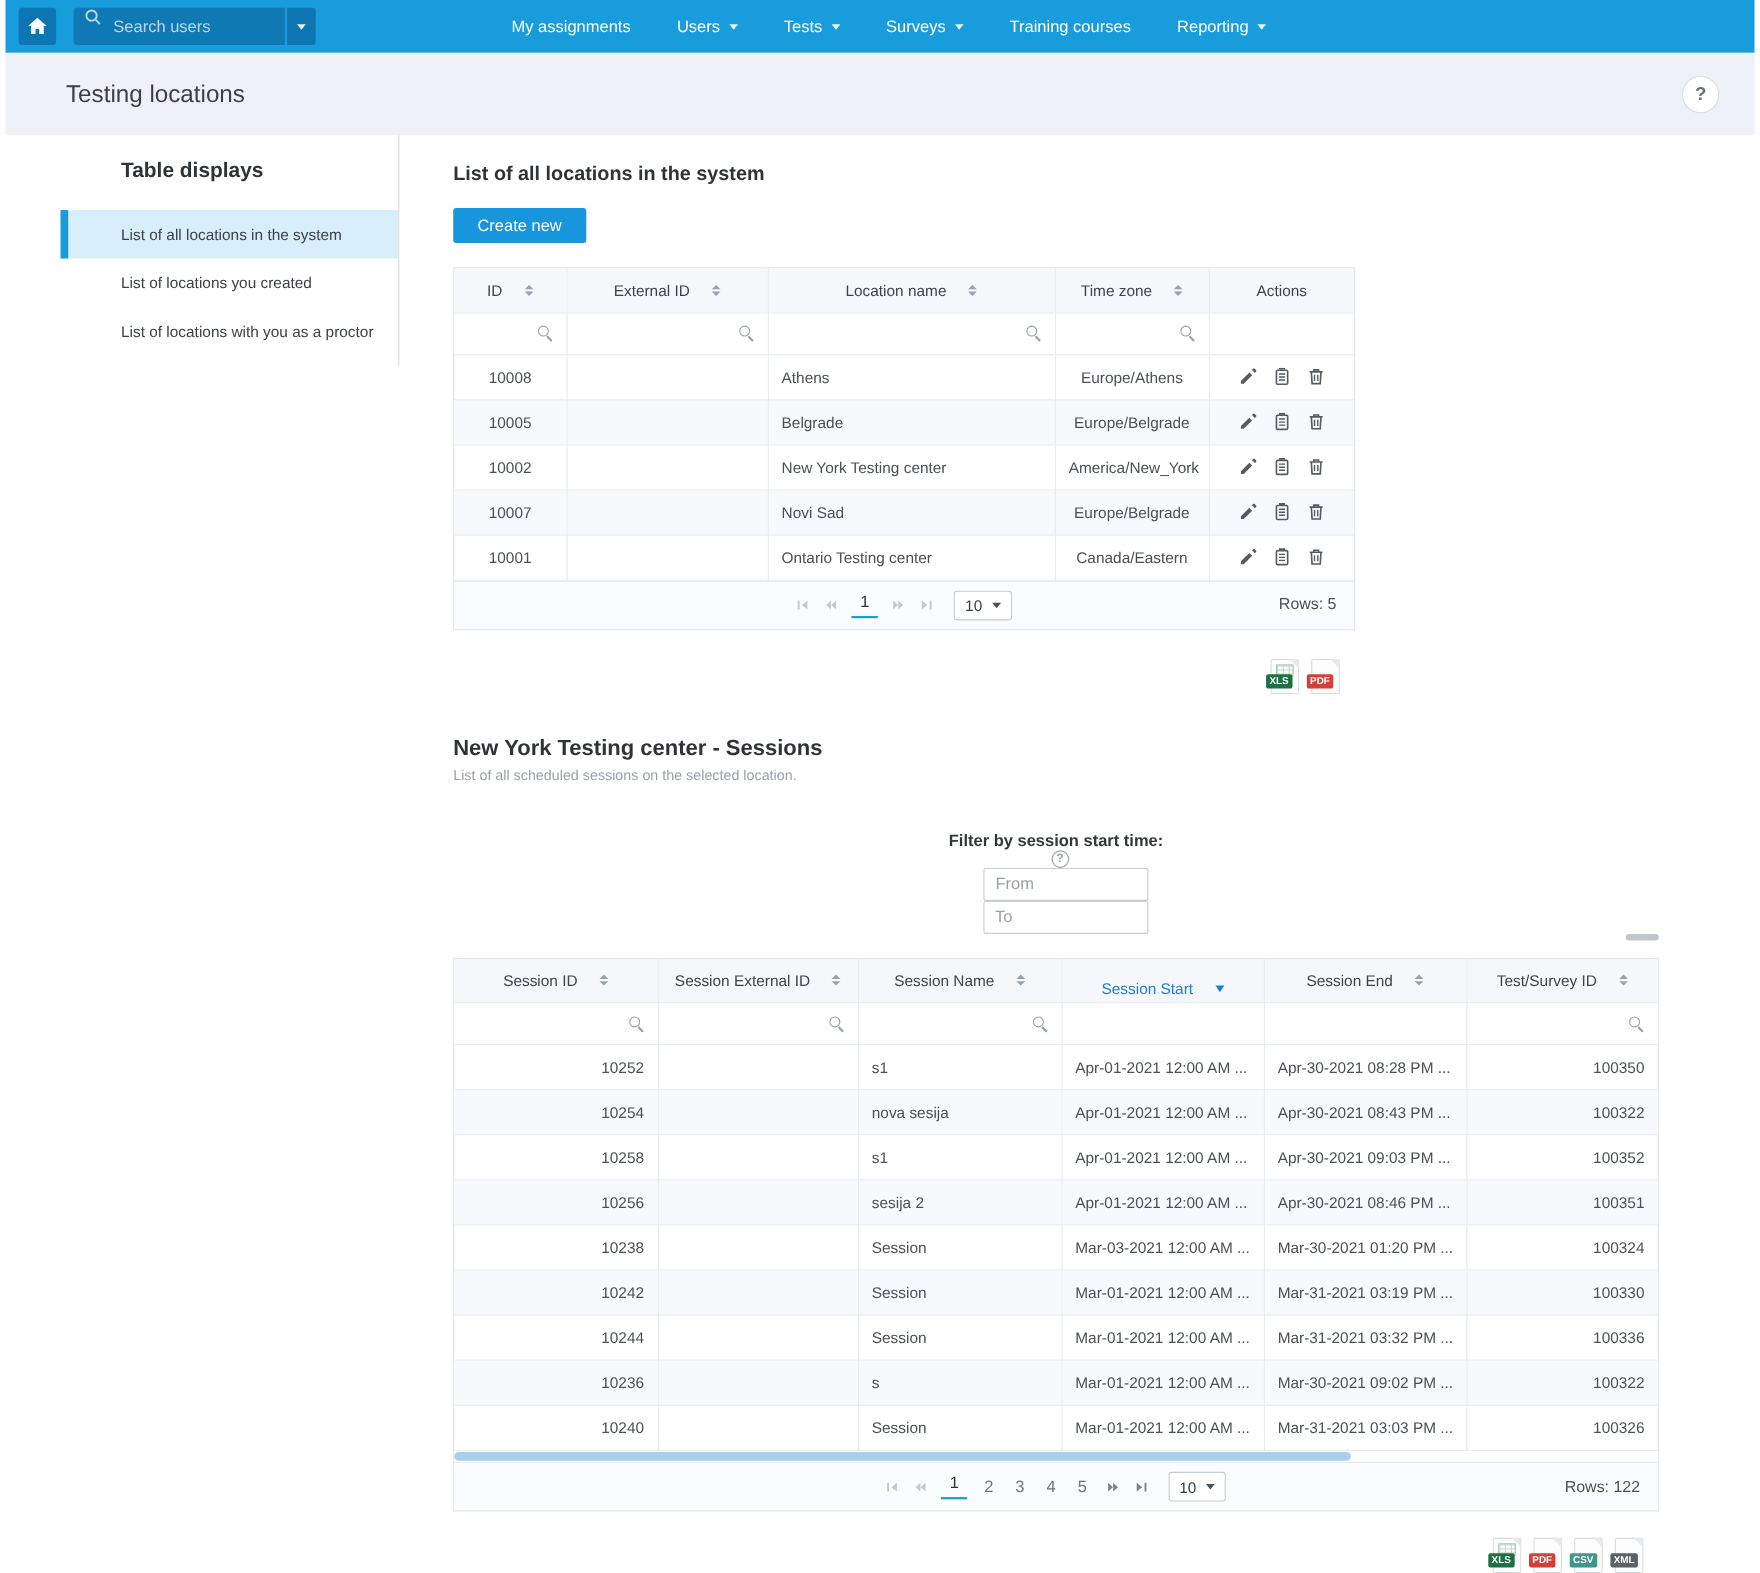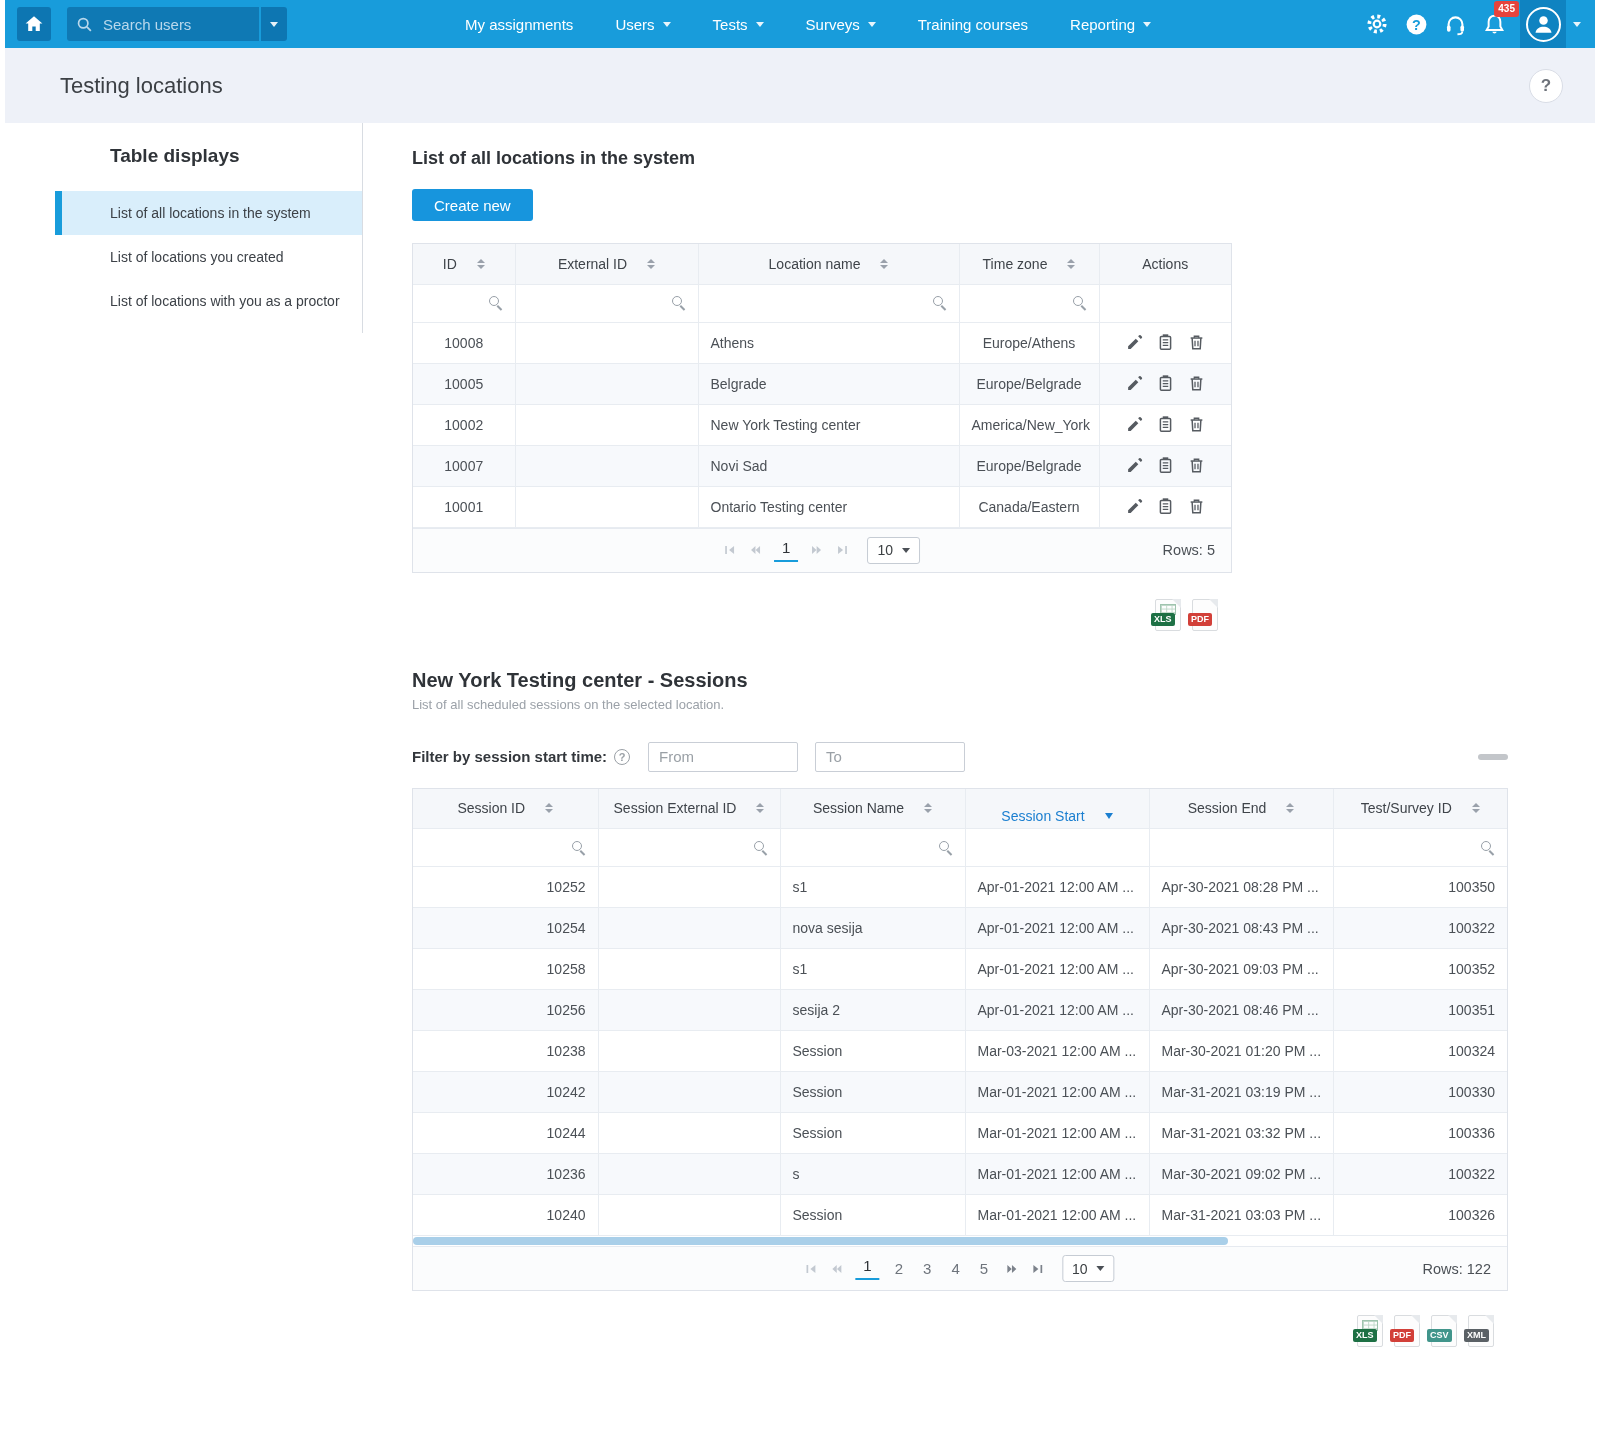--- a/index.html
+++ b/index.html
@@ -8,21 +8,21 @@
     width:1600px; height:1430px; background:#fff;
     font-family:"Liberation Sans", sans-serif; color:#4b5056;
     overflow:hidden;
   }
   .ic { display:block; }
 
   
   .topbar { height:48px; background:#189cdb; display:flex; align-items:center; padding:0 14px 0 12px; }
   .home-btn { width:34px; height:34px; background:#0d76b2; border-radius:3px; display:flex; align-items:center; justify-content:center; color:#fff; cursor:pointer; flex-shrink:0; }
   .tb-search { display:flex; align-items:center; margin-left:16px; flex-shrink:0; }
-  .tb-search-box { display:flex; align-items:center; width:192px; height:34px; background:#0f79b4; border-radius:3px 0 0 3px; padding:0 9px; }
+  .tb-search-box { display:flex; width:192px; height:34px; background:#0f79b4; border-radius:3px 0 0 3px; padding:0 9px; }
   .tb-search-box .ic { color:#b9d8ec; flex-shrink:0; }
   .tb-search-box input { background:transparent; border:none; outline:none; color:#d6e9f6; font-size:15px; font-family:"Liberation Sans",sans-serif; width:140px; margin-left:8px; }
   .tb-search-box input::placeholder { color:#b9d8ec; }
   .tb-search-caret { width:26px; height:34px; background:#0d76b2; border-radius:0 3px 3px 0; margin-left:2px; display:flex; align-items:center; justify-content:center; cursor:pointer; }
   .caret-dn { width:0; height:0; border-left:4px solid transparent; border-right:4px solid transparent; border-top:5px solid rgba(255,255,255,.9); display:inline-block; }
   .main-nav { display:flex; align-items:center; gap:42px; margin-left:178px; color:#fff; font-size:15px; }
   .nav-item { display:flex; align-items:center; gap:8px; cursor:pointer; white-space:nowrap; }
   .tb-icons { margin-left:auto; display:flex; align-items:center; color:#fff; }
   .tb-icon { width:24px; height:24px; margin-left:15px; display:flex; align-items:center; justify-content:center; cursor:pointer; }
   .bell-wrap { position:relative; }
@@ -93,21 +93,21 @@
   
   .exports { display:flex; justify-content:flex-end; gap:11px; margin-top:26px; padding-right:14px;text-align:center; }
   .exports.w1 { width:820px; } .exports.w2 { width:1096px; margin-top:24px; }
   .file { position:relative; width:26px; height:32px; background:#fdfdfd; border:1px solid #d9dcdf; border-radius:2px; cursor:pointer; }
   .fold { position:absolute; top:-1px; right:-1px; width:0; height:0; border-left:9px solid transparent; border-top:9px solid #e7eaed; }
   .grid { position:absolute; top:4px; left:4px; width:16px; height:11px; border:1px solid #9fc4ae; background-image:linear-gradient(#bcd6c6 1px,transparent 1px),linear-gradient(90deg,#bcd6c6 1px,transparent 1px); background-size:5.3px 3.6px; }
   .tag { position:absolute; left:-5px; bottom:4px; height:13px; line-height:13px; padding:0 3px; border-radius:2px; color:#fff; font-size:9px; font-weight:bold; }
   .tag.xls { background:#1d7044; } .tag.pdf { background:#d24039; } .tag.csv { background:#41958b; } .tag.xml { background:#5b6166; }
 
   
-  .filter-bar { display:flex; align-items:center; margin-top:30px; width:1096px; }
+  .filter-bar { display:flex; align-items:center; margin-top:44px; width:1096px;flex-direction:column; }
   .filter-bar label { font-size:15px; font-weight:bold; color:#33373c; }
   .q-help { width:16px; height:16px; border:1.5px solid #9aa0a6; border-radius:50%; color:#9aa0a6; font-size:11px; font-weight:bold; display:inline-flex; align-items:center; justify-content:center; margin-left:7px; cursor:pointer; }
   .date-input { width:150px; height:30px; border:1px solid #c9ced6; border-radius:2px; padding:0 10px; font-size:15px; color:#3c4043; font-family:"Liberation Sans",sans-serif; outline:none; }
   .date-input::placeholder { color:#9aa0a6; }
   .date-input.from { margin-left:18px; }
   .date-input.to { margin-left:17px; }
   .collapse-dash { margin-left:auto; width:30px; height:6px; background:#c3c6ca; border-radius:3px; cursor:pointer; }
 </style>
 </head>
 <body>
@@ -210,51 +210,20 @@
           <span class="caret-dn"></span>
         </div>
         <div class="nav-item">
           <span>Training courses</span>
         </div>
         <div class="nav-item">
           <span>Reporting</span>
           <span class="caret-dn"></span>
         </div>
       </div>
-    <div class="tb-icons">
-      <div class="tb-icon">
-        <svg class="ic" width="22" height="22">
-            <use href="#i-gear"></use>
-          </svg>
-      </div>
-      <div class="tb-icon">
-        <svg class="ic" width="23" height="23">
-            <use href="#i-qmark"></use>
-          </svg>
-      </div>
-      <div class="tb-icon">
-        <svg class="ic" width="23" height="23">
-            <use href="#i-headset"></use>
-          </svg>
-      </div>
-      <div class="tb-icon bell-wrap">
-        <svg class="ic" width="23" height="23">
-            <use href="#i-bell"></use>
-          </svg>
-        <span class="nbadge">435</span>
-      </div>
-      <div class="avatar-box">
-        <div class="avatar-circle">
-          <svg class="ic" width="25" height="25">
-              <use href="#i-person"></use>
-            </svg>
-        </div>
-      </div>
-      <span class="caret-dn tb-user-caret"></span>
-    </div>
   </div>
 
   <div class="titlebar">
     <h1>Testing locations</h1>
     <div class="help-circle">?</div>
   </div>
 
   <div class="content">
 
     <div class="sidebar">

